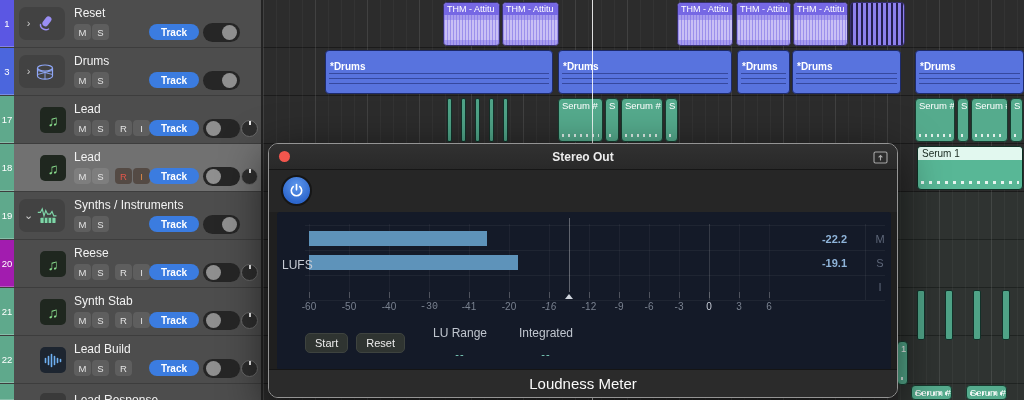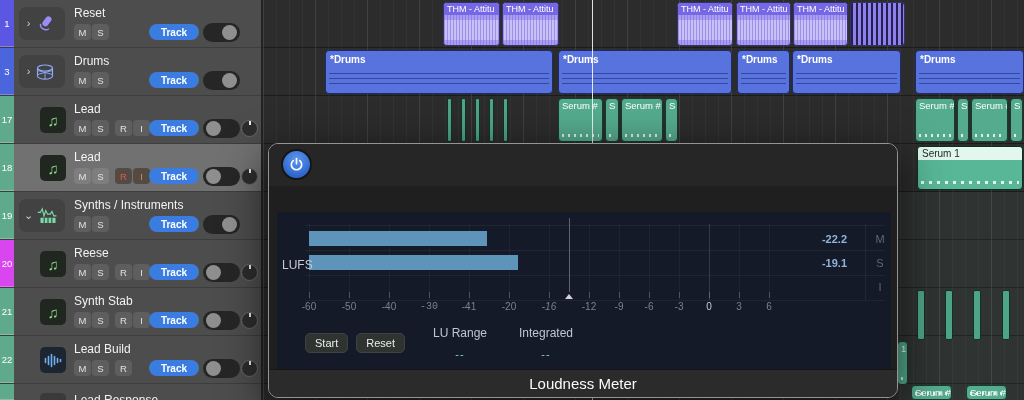--- a/index.html
+++ b/index.html
@@ -52,21 +52,21 @@
 .region{position:absolute;border-radius:4px;overflow:hidden;z-index:2}
 .rlabel{font-size:9.5px;color:#fff;padding:1px 3px;white-space:nowrap;overflow:hidden}
 .r-purple{background:#c9c0f5;border:1px solid #37306e}
 .r-purple .rhead{background:#7668e4;color:#fff;font-size:9px;height:12px;line-height:12px;
   padding:0 3px;white-space:nowrap;overflow:hidden}
 .r-purple .rbody{height:calc(100% - 12px);
   background-image:linear-gradient(180deg,rgba(118,104,228,.4) 0 18%,transparent 18% 82%,rgba(118,104,228,.4) 82%),
   repeating-linear-gradient(90deg,rgba(118,104,228,.55) 0 1px,transparent 1px 3px)}
 .r-striped{background:repeating-linear-gradient(90deg,#241f4d 0 2px,#8d80ec 2px 5px);border:1px solid #37306e}
 .r-blue{background:#5873de;border:1px solid #1d2a6b;color:#fff}
-.r-blue .rlabel{font-size:10px;font-weight:700;padding:3px 4px}
+.r-blue .rlabel{font-size:10px;font-weight:700;padding:10px 4px}
 .r-blue::after{content:"";position:absolute;left:3px;right:3px;top:52%;height:34%;
   background:repeating-linear-gradient(180deg,rgba(20,30,95,.5) 0 1px,transparent 1px 5px)}
 .r-green{background:#55ab8d;border:1px solid #163c2f;color:#fff}
 .r-green::after{content:"";position:absolute;bottom:4px;left:3px;right:3px;height:3px;
   background:repeating-linear-gradient(90deg,rgba(255,255,255,.8) 0 2px,transparent 2px 6px)}
 .r-greensel{background:#58b796;border:1px solid #0e2f24}
 .r-greensel .rhead{background:#e2f8ef;color:#18291f;font-size:10px;height:13px;line-height:13px;padding:0 4px}
 .r-greensel::after{content:"";position:absolute;bottom:5px;left:3px;right:3px;height:3px;
   background:repeating-linear-gradient(90deg,rgba(255,255,255,.85) 0 3px,transparent 3px 8px)}
 .r-bar{background:#4fa387;border:1px solid #123129;border-radius:2px}
@@ -210,21 +210,21 @@
       </div>
       <div class="tname">Synths / Instruments</div>
       <div class="sbtn" style="left:74px;">M</div>
       <div class="sbtn" style="left:92px;">S</div>
       <div class="trackbtn">Track</div>
       <div class="toggle on">
         <div class="tg-knob"></div>
       </div>
     </div>
     <div class="trow">
-      <div class="tnum" style="background:#d946ef">20</div>
+      <div class="tnum" style="background:#a21caf">20</div>
       <div class="ibox">
         <span class="note-glyph">♫</span>
       </div>
       <div class="tname">Reese</div>
       <div class="sbtn" style="left:74px;">M</div>
       <div class="sbtn" style="left:92px;">S</div>
       <div class="sbtn" style="left:115px;">R</div>
       <div class="sbtn" style="left:133px;">I</div>
       <div class="trackbtn">Track</div>
       <div class="toggle off">
@@ -354,20 +354,30 @@
         <div class="rlabel">Serum #</div>
       </div>
       <div class="region r-green" style="left: 703px; top: 385px; width: 41px; height: 15px;">
         <div class="rlabel">Serum #</div>
       </div>
     </div>
   <div class="playhead" id="playhead" style="left: 329px;"></div>
 </div>
 
 <div class="plugin">
+  <div class="titlebar">
+    <div class="close-dot"></div>
+    <div class="win-title">Stereo Out</div>
+    <span class="popout">
+      <svg width="15" height="13" viewBox="0 0 15 13" fill="none" stroke="#a8a8a8" stroke-width="1.1">
+        <rect x="1" y="1" width="13" height="11" rx="1.5"></rect>
+        <path d="M7.5 9.5V4.8M5.6 6.4l1.9-1.9 1.9 1.9"></path>
+      </svg>
+    </span>
+  </div>
   <div class="controls">
     <div class="power">
       <svg width="17" height="17" viewBox="0 0 20 20" fill="none" stroke="#fff" stroke-width="1.9" stroke-linecap="round">
         <path d="M10 3v6.2"></path>
           <path d="M6.1 5.4a6.1 6.1 0 1 0 7.8 0"></path>
       </svg>
     </div>
   </div>
   <div class="meter-panel">
     <div id="meter-grid">

